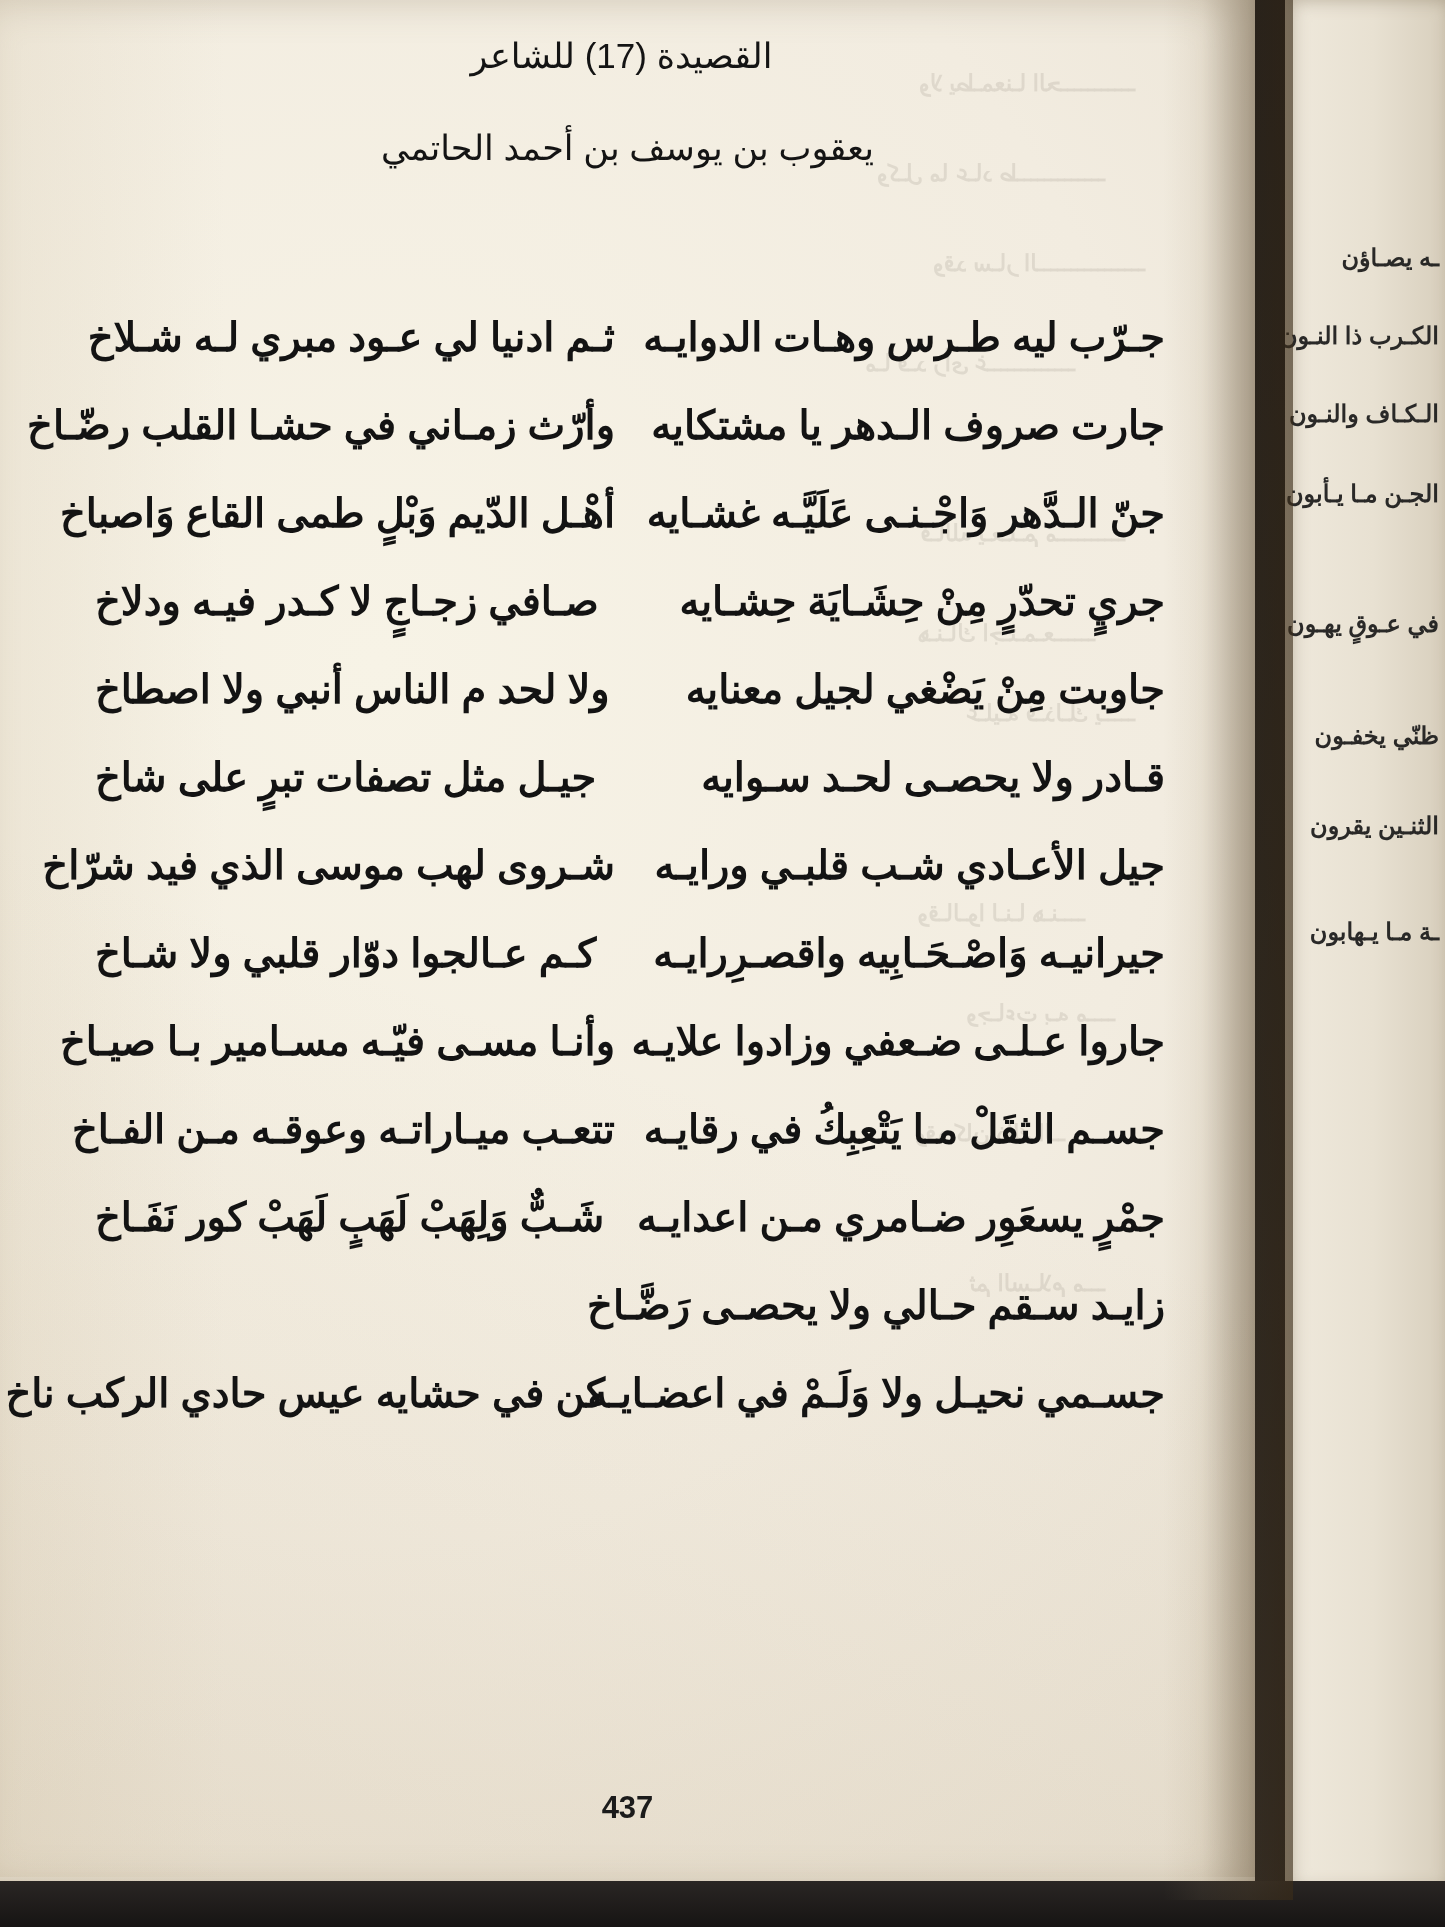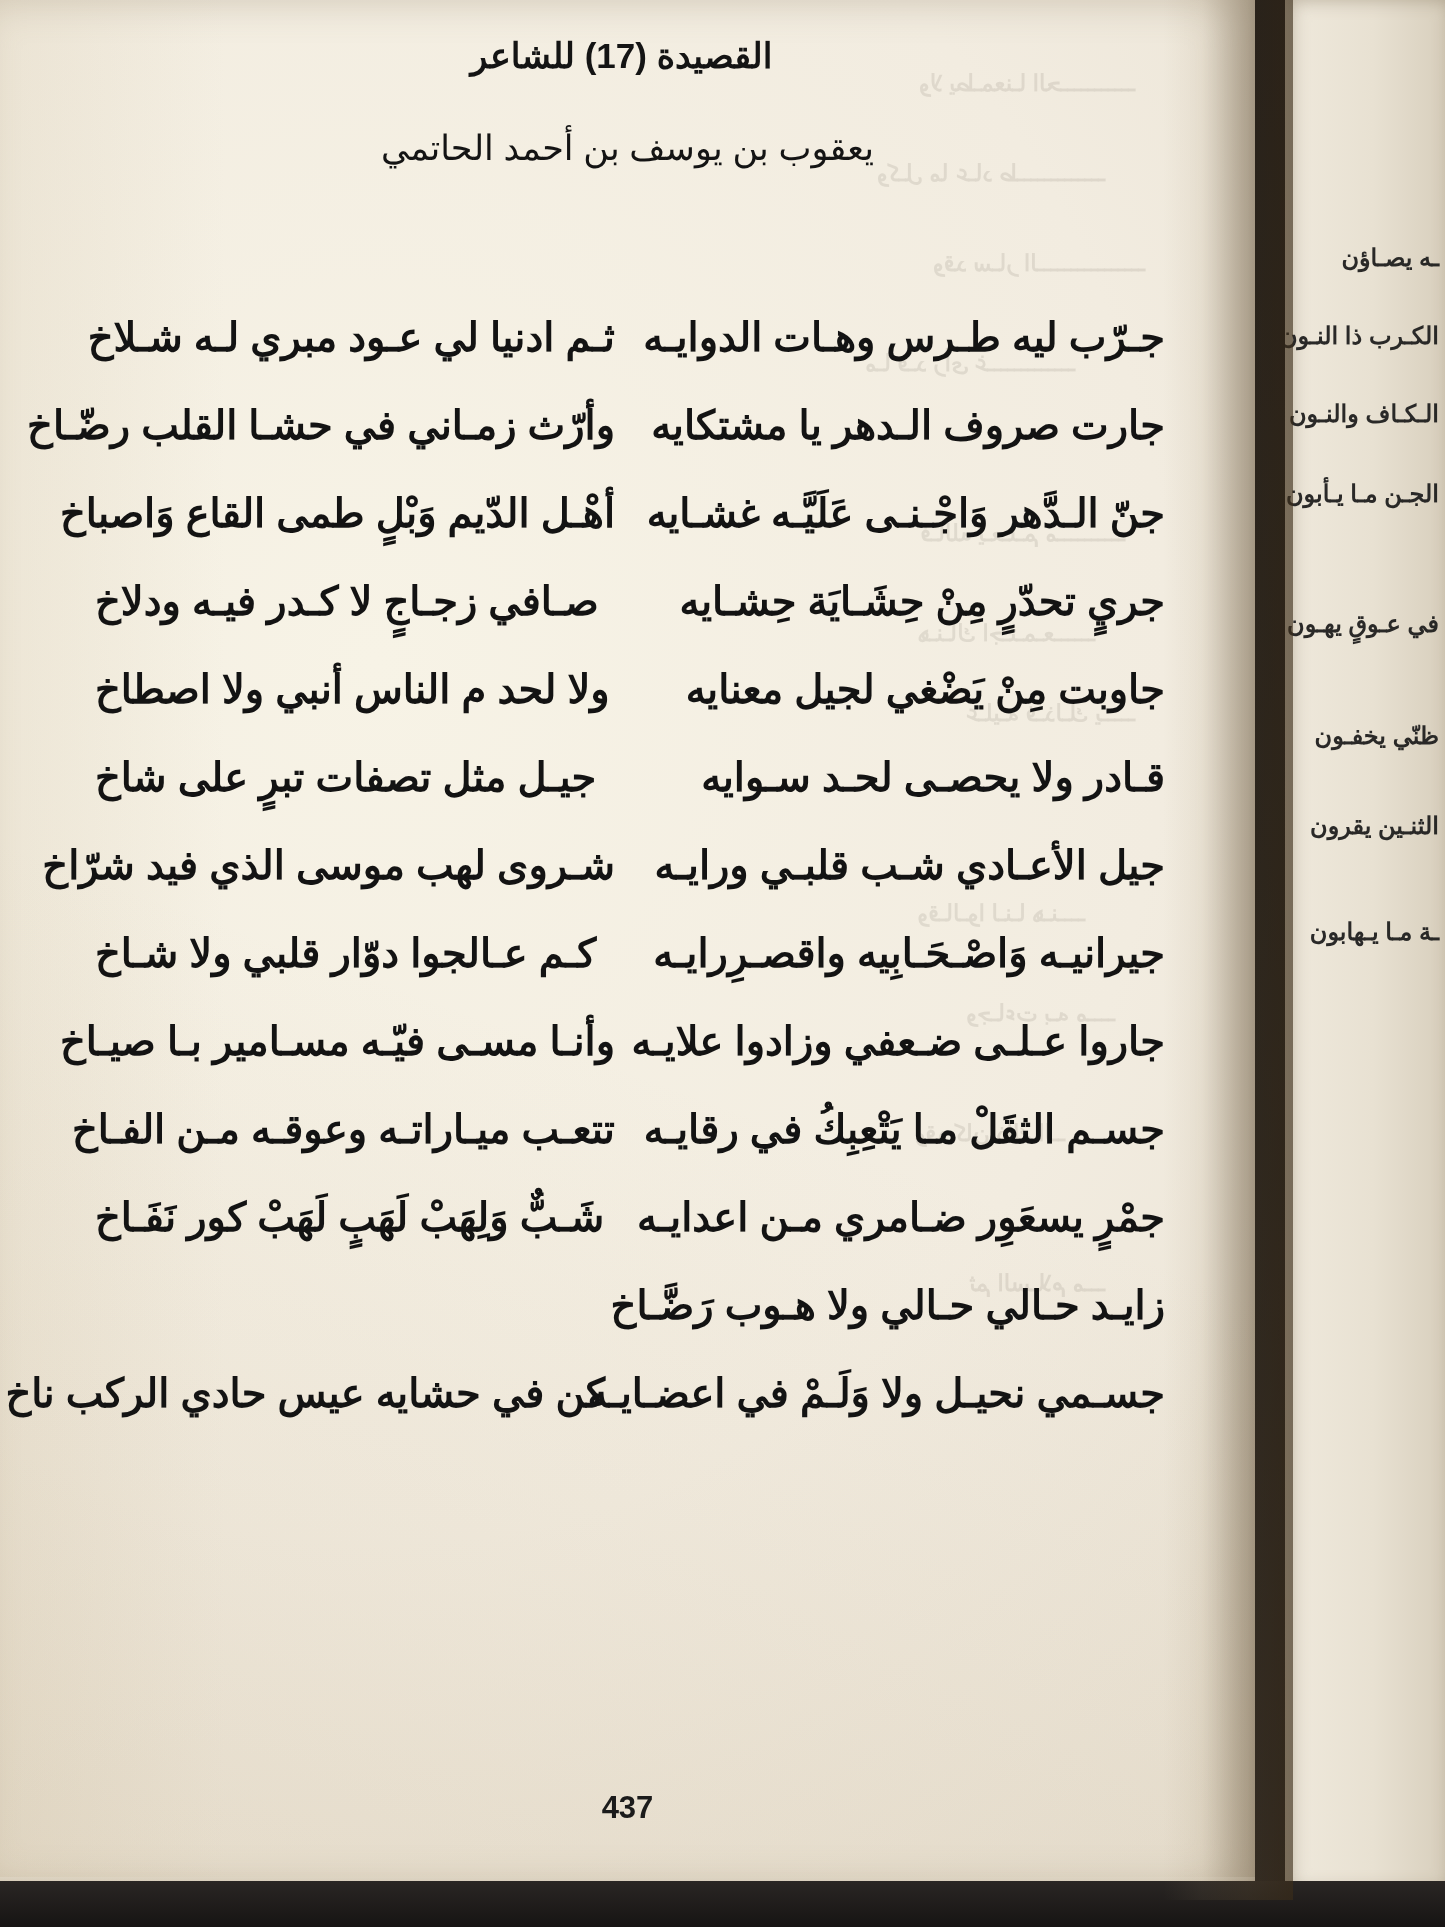--- a/index.html
+++ b/index.html
@@ -106,21 +106,21 @@
     z-index: 3;
   }
 
   .doc-title {
     position: absolute;
     top: 36px;
     left: 0;
     right: 12px;
     text-align: center;
     font-size: 35px;
-    font-weight: 700;
+    font-weight: 400;
     color: #141414;
     letter-spacing: 0.2px;
   }
   .doc-subtitle {
     position: absolute;
     top: 128px;
     left: 0;
     right: 0;
     text-align: center;
     font-size: 35px;
@@ -285,21 +285,21 @@
         </div>
         <div class="verse-row">
           <div class="hemistich first">جسـم الثقَلْ مـا يَتْعِبِكُ في رقايـه</div>
           <div class="hemistich second">تتعـب ميـاراتـه وعوقـه مـن الفـاخ</div>
         </div>
         <div class="verse-row">
           <div class="hemistich first">جمْرٍ يسعَوِر ضـامري مـن اعدايـه</div>
           <div class="hemistich second">شَـبٌّ وَلِهَبْ لَهَبٍ لَهَبْ كور نَفَـاخ</div>
         </div>
         <div class="verse-row">
-          <div class="hemistich second">زايـد حـالي حـالي ولا هـوب رَضَّـاخ</div>
+          <div class="hemistich second">زايـد سـقم حـالي ولا يحصـى رَضَّـاخ</div>
         </div>
         <div class="verse-row">
           <div class="hemistich first">جسـمي نحيـل ولا وَلَـمْ في اعضـايـه</div>
           <div class="hemistich second">كن في حشايه عيس حادي الركب ناخ</div>
         </div>
       </div>
 
       <div class="page-number">437</div>
     </div>
   </div>

